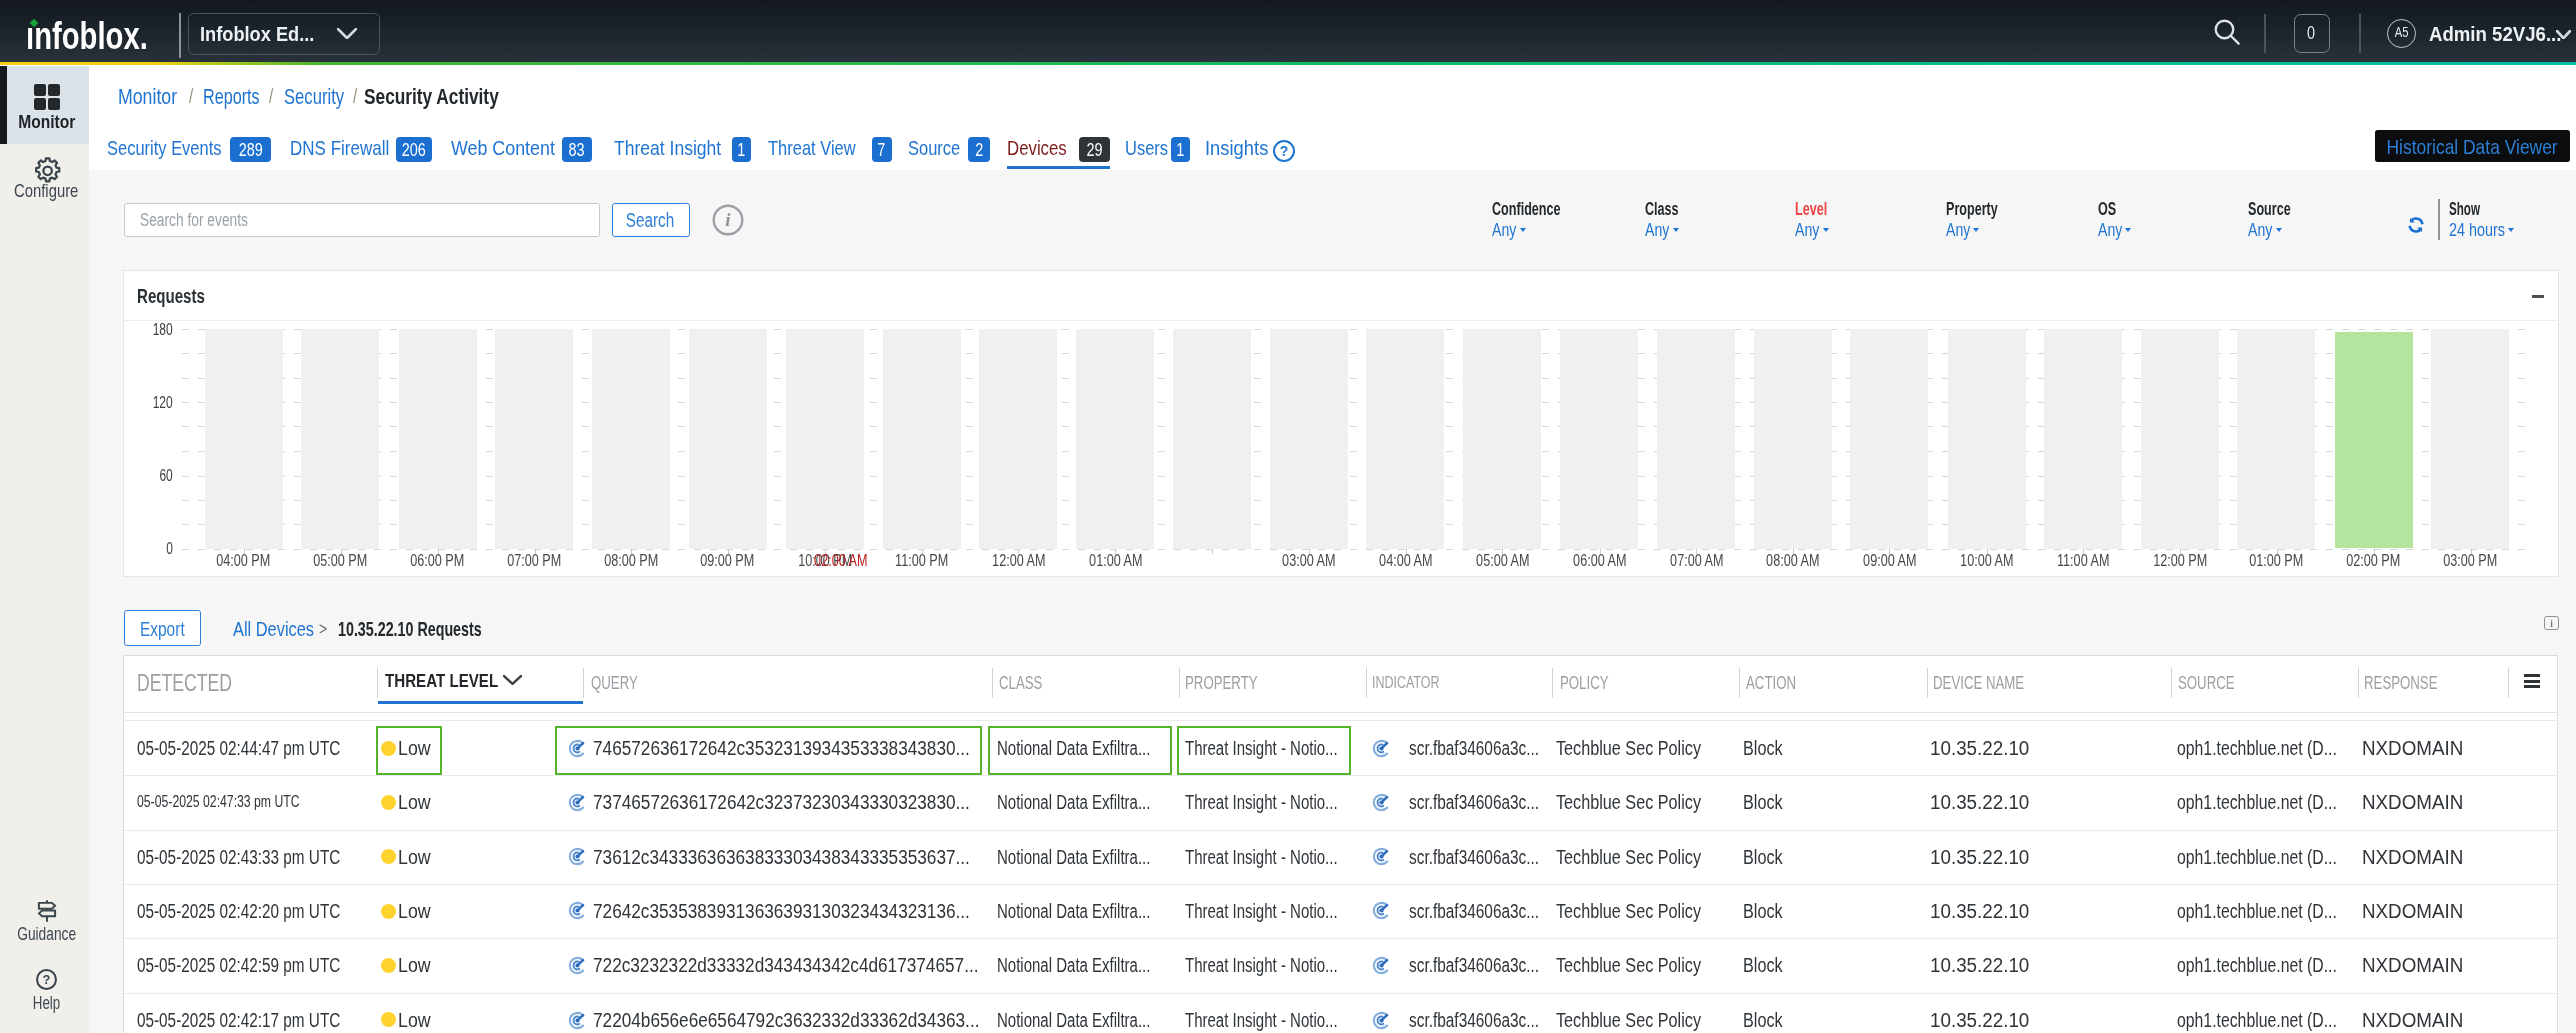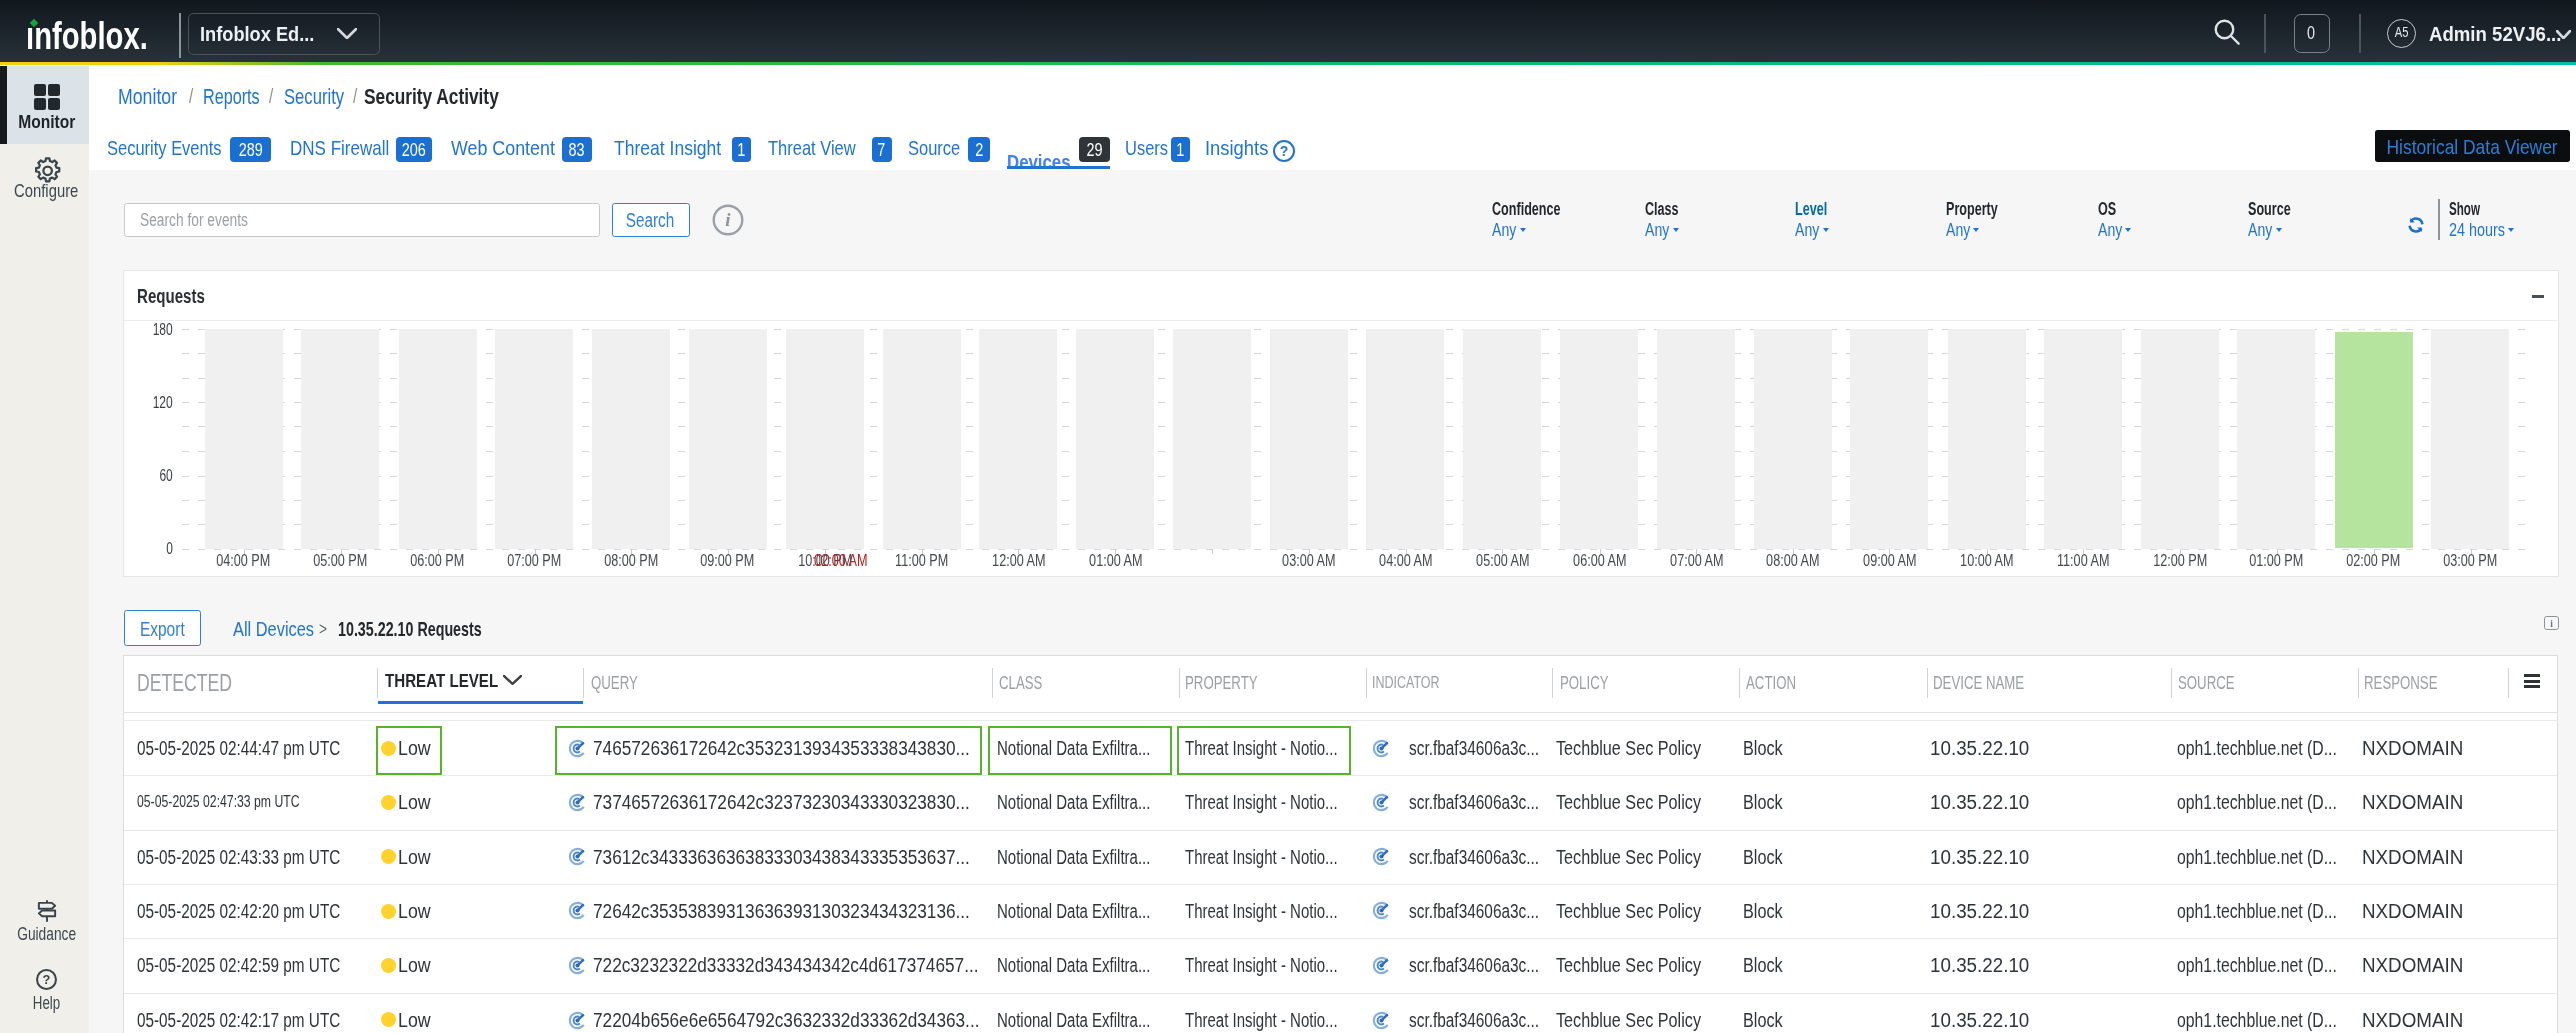--- a/index.html
+++ b/index.html
@@ -76,21 +76,21 @@
 <div class="ab" style="top:137px;left:171px;width:811px;text-align:center;font-size:19px;color:#fff;line-height:26px;white-space:nowrap"><span class="tc" style="transform:scaleX(0.76)">83</span></div>
 <div class="ab" style="top:133px;left:614px;font-size:21px;color:#1f74d2;line-height:29px;white-space:nowrap"><span class="tl" style="transform:scaleX(0.835)">Threat Insight</span></div>
 <div class="ab" style="left:732px;top:137px;width:19px;height:25px;background:#1a6fd0;border-radius:4px;"></div>
 <div class="ab" style="top:137px;left:336px;width:811px;text-align:center;font-size:19px;color:#fff;line-height:26px;white-space:nowrap"><span class="tc" style="transform:scaleX(0.76)">1</span></div>
 <div class="ab" style="top:133px;left:768px;font-size:21px;color:#1f74d2;line-height:29px;white-space:nowrap"><span class="tl" style="transform:scaleX(0.785)">Threat View</span></div>
 <div class="ab" style="left:872px;top:137px;width:19.6px;height:25px;background:#1a6fd0;border-radius:4px;"></div>
 <div class="ab" style="top:137px;left:476px;width:811px;text-align:center;font-size:19px;color:#fff;line-height:26px;white-space:nowrap"><span class="tc" style="transform:scaleX(0.76)">7</span></div>
 <div class="ab" style="top:133px;left:908px;font-size:21px;color:#1f74d2;line-height:29px;white-space:nowrap"><span class="tl" style="transform:scaleX(0.785)">Source</span></div>
 <div class="ab" style="left:968px;top:137px;width:21.6px;height:25px;background:#1a6fd0;border-radius:4px;"></div>
 <div class="ab" style="top:137px;left:574px;width:811px;text-align:center;font-size:19px;color:#fff;line-height:26px;white-space:nowrap"><span class="tc" style="transform:scaleX(0.76)">2</span></div>
-<div class="ab" style="top:147px;left:1007px;font-size:21px;color:#3b82f6;font-weight:700;line-height:29px;white-space:nowrap"><span class="tl" style="transform:scaleX(0.8)">Devices</span></div>
+<div class="ab" style="top:133px;left:1007px;font-size:21px;color:#7f1d1d;font-weight:400;line-height:29px;white-space:nowrap"><span class="tl" style="transform:scaleX(0.8)">Devices</span></div>
 <div class="ab" style="left:1079px;top:137px;width:31px;height:25px;background:#2f3439;border-radius:4px;"></div>
 <div class="ab" style="top:137px;left:689px;width:811px;text-align:center;font-size:19px;color:#fff;line-height:26px;white-space:nowrap"><span class="tc" style="transform:scaleX(0.76)">29</span></div>
 <div class="ab" style="left:1007px;top:166px;width:103px;height:3.4px;background:#1f74d2;"></div>
 <div class="ab" style="top:133px;left:1125px;font-size:21px;color:#1f74d2;line-height:29px;white-space:nowrap"><span class="tl" style="transform:scaleX(0.785)">Users</span></div>
 <div class="ab" style="left:1171px;top:137px;width:19px;height:25px;background:#1a6fd0;border-radius:4px;"></div>
 <div class="ab" style="top:137px;left:775px;width:811px;text-align:center;font-size:19px;color:#fff;line-height:26px;white-space:nowrap"><span class="tc" style="transform:scaleX(0.76)">1</span></div>
 <div class="ab" style="top:133px;left:1205px;font-size:21px;color:#1f74d2;line-height:29px;white-space:nowrap"><span class="tl" style="transform:scaleX(0.875)">Insights</span></div>
 <svg class="ab" style="left:1272px;top:139px" width="24" height="24" viewBox="0 0 36 36">
     <circle cx="18" cy="18" r="15" fill="none" stroke="#1f74d2" stroke-width="3"></circle>
     <text x="18" y="26" font-size="21" font-weight="700" fill="#1f74d2" text-anchor="middle" font-family="Liberation Sans,sans-serif">?</text>
@@ -104,21 +104,21 @@
 <svg class="ab" style="left:711px;top:203px" width="34" height="34" viewBox="0 0 50 50">
     <circle cx="25" cy="25" r="21" fill="none" stroke="#9aa0a5" stroke-width="3.5"></circle>
     <text x="25" y="34" font-size="28" font-weight="700" fill="#8e9499" text-anchor="middle" font-family="Liberation Serif,serif" font-style="italic">i</text>
   </svg>
 <div class="ab" style="top:197px;left:1492px;font-size:17.6px;color:#23282c;font-weight:700;line-height:24px;white-space:nowrap"><span class="tl" style="transform:scaleX(0.715)">Confidence</span></div>
 <div class="ab" style="top:218px;left:1492px;font-size:17.6px;color:#1f74d2;line-height:24px;white-space:nowrap"><span class="tl" style="transform:scaleX(0.8)">Any</span></div>
 <div class="ab" style="left:1520px;top:228px;width:0;height:0;border-left:3.7px solid transparent;border-right:3.7px solid transparent;border-top:4.7px solid #1f74d2"></div>
 <div class="ab" style="top:197px;left:1645px;font-size:17.6px;color:#23282c;font-weight:700;line-height:24px;white-space:nowrap"><span class="tl" style="transform:scaleX(0.715)">Class</span></div>
 <div class="ab" style="top:218px;left:1645px;font-size:17.6px;color:#1f74d2;line-height:24px;white-space:nowrap"><span class="tl" style="transform:scaleX(0.8)">Any</span></div>
 <div class="ab" style="left:1673px;top:228px;width:0;height:0;border-left:3.7px solid transparent;border-right:3.7px solid transparent;border-top:4.7px solid #1f74d2"></div>
-<div class="ab" style="top:197px;left:1795px;font-size:17.6px;color:#0369a1;font-weight:700;line-height:24px;white-space:nowrap"><span class="tl" style="transform:scaleX(0.715)">Level</span></div>
+<div class="ab" style="top:197px;left:1795px;font-size:17.6px;color:#ef4444;font-weight:700;line-height:24px;white-space:nowrap"><span class="tl" style="transform:scaleX(0.715)">Level</span></div>
 <div class="ab" style="top:218px;left:1795px;font-size:17.6px;color:#1f74d2;line-height:24px;white-space:nowrap"><span class="tl" style="transform:scaleX(0.8)">Any</span></div>
 <div class="ab" style="left:1823px;top:228px;width:0;height:0;border-left:3.7px solid transparent;border-right:3.7px solid transparent;border-top:4.7px solid #1f74d2"></div>
 <div class="ab" style="top:197px;left:1946px;font-size:17.6px;color:#23282c;font-weight:700;line-height:24px;white-space:nowrap"><span class="tl" style="transform:scaleX(0.715)">Property</span></div>
 <div class="ab" style="top:218px;left:1946px;font-size:17.6px;color:#1f74d2;line-height:24px;white-space:nowrap"><span class="tl" style="transform:scaleX(0.8)">Any</span></div>
 <div class="ab" style="left:1973px;top:228px;width:0;height:0;border-left:3.7px solid transparent;border-right:3.7px solid transparent;border-top:4.7px solid #1f74d2"></div>
 <div class="ab" style="top:197px;left:2098px;font-size:17.6px;color:#23282c;font-weight:700;line-height:24px;white-space:nowrap"><span class="tl" style="transform:scaleX(0.715)">OS</span></div>
 <div class="ab" style="top:218px;left:2098px;font-size:17.6px;color:#1f74d2;line-height:24px;white-space:nowrap"><span class="tl" style="transform:scaleX(0.8)">Any</span></div>
 <div class="ab" style="left:2125px;top:228px;width:0;height:0;border-left:3.7px solid transparent;border-right:3.7px solid transparent;border-top:4.7px solid #1f74d2"></div>
 <div class="ab" style="top:197px;left:2248px;font-size:17.6px;color:#23282c;font-weight:700;line-height:24px;white-space:nowrap"><span class="tl" style="transform:scaleX(0.715)">Source</span></div>
 <div class="ab" style="top:218px;left:2248px;font-size:17.6px;color:#1f74d2;line-height:24px;white-space:nowrap"><span class="tl" style="transform:scaleX(0.8)">Any</span></div>

